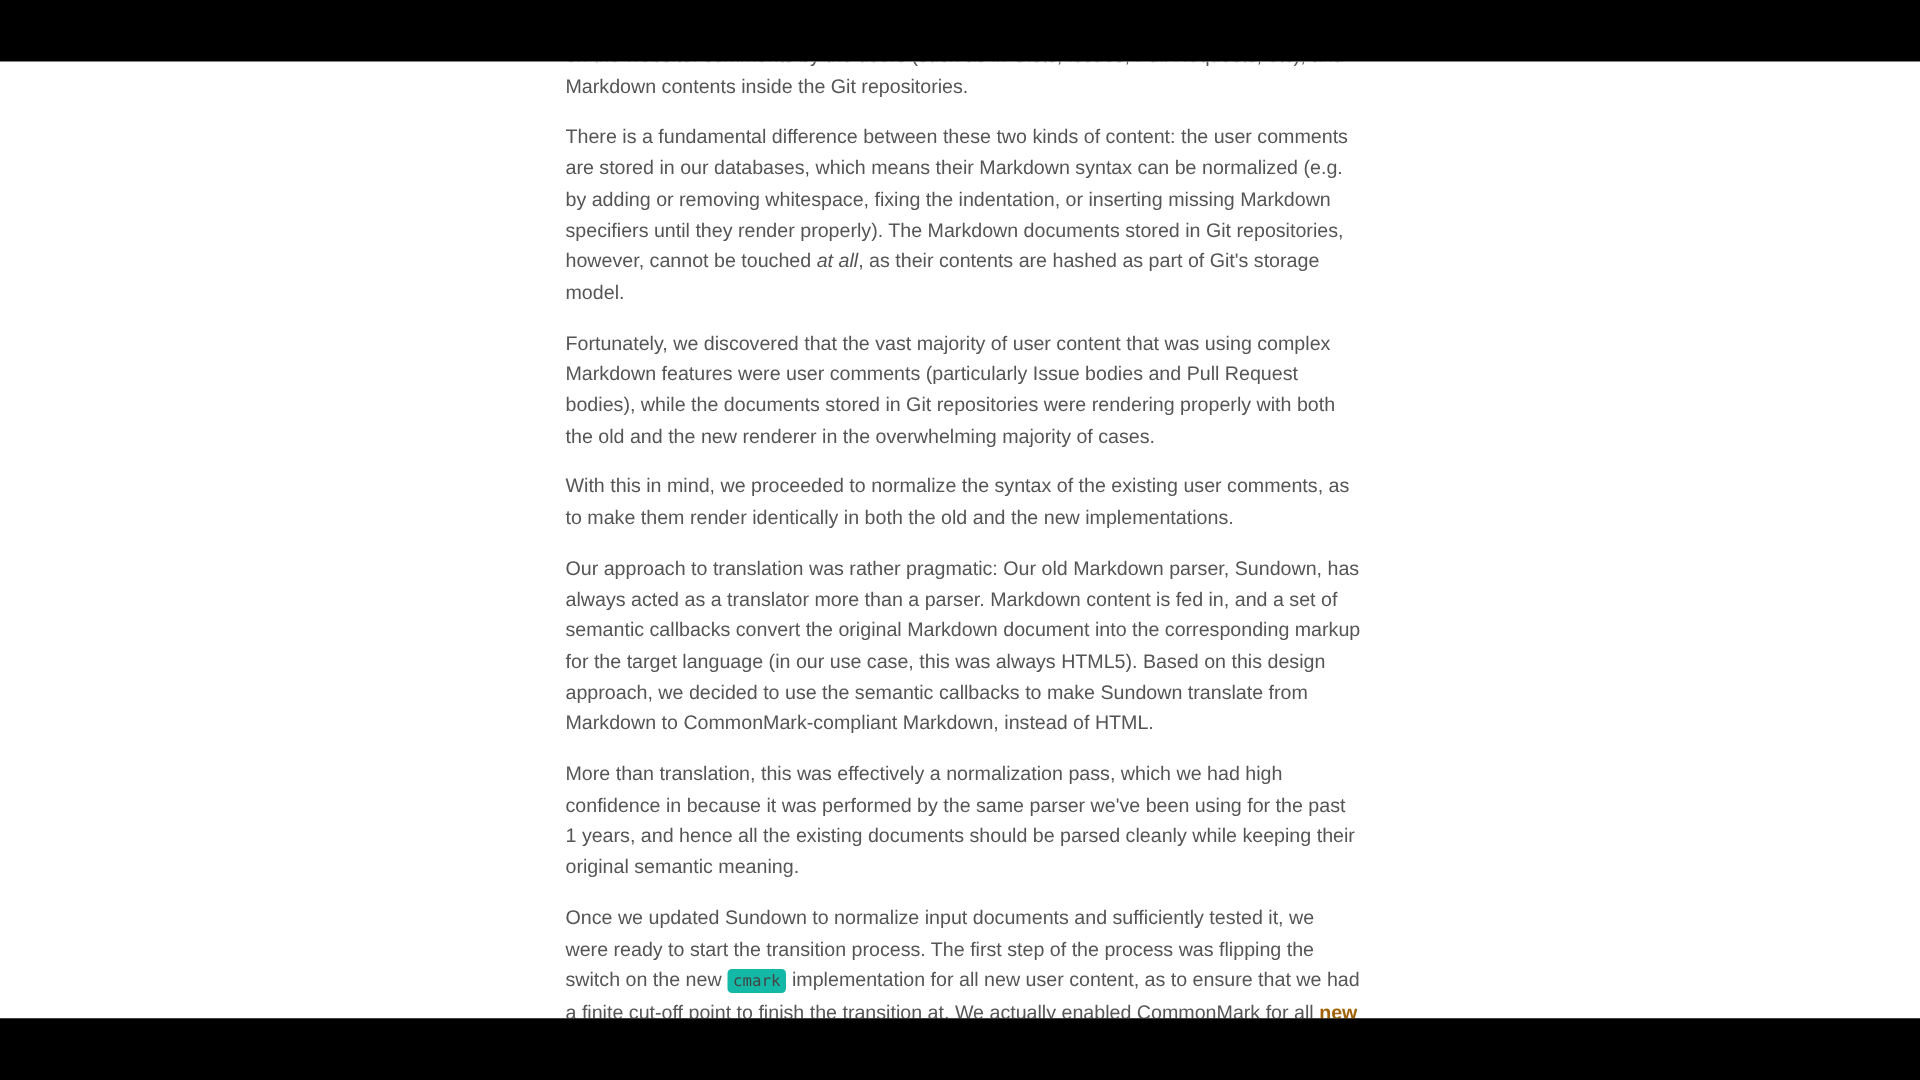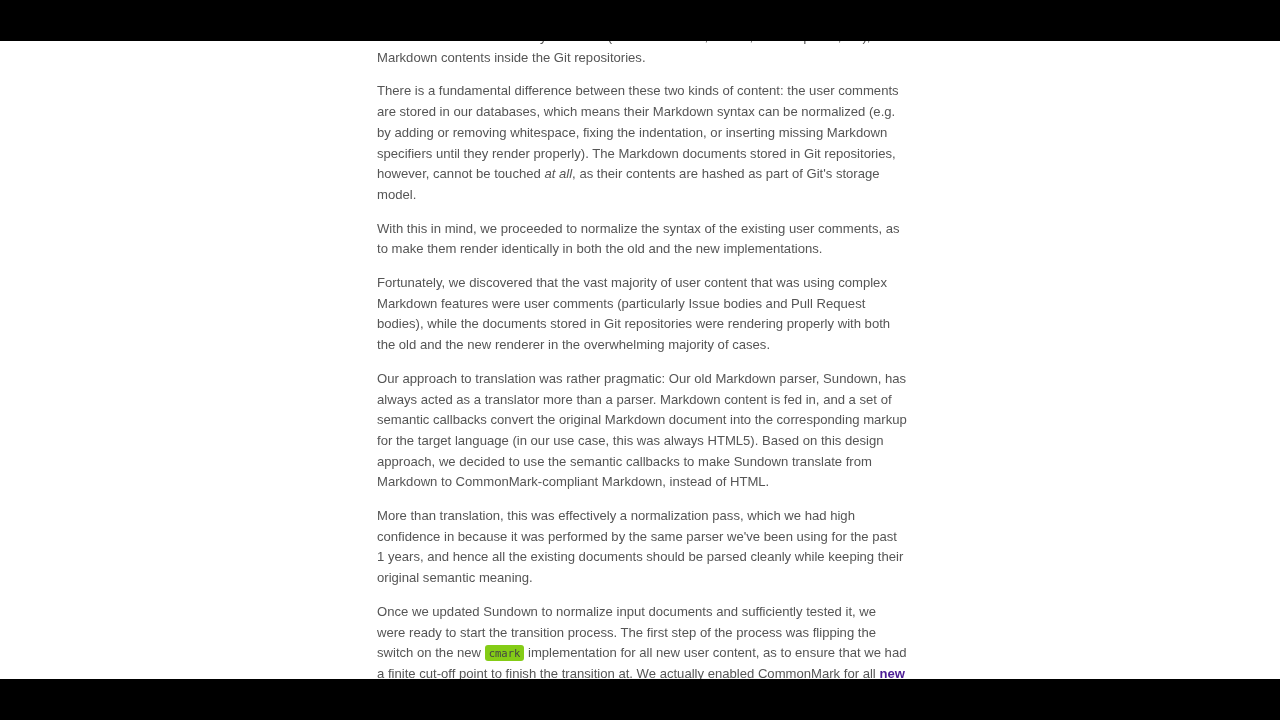--- a/index.html
+++ b/index.html
@@ -34,43 +34,43 @@
       width: 530px;
       font-family: "Liberation Sans", sans-serif;
       font-size: 13.1px;
       line-height: 20.7px;
       color: #555555;
     }
     .article p {
       margin: 0 0 13px 0;
     }
     .article em { }
-    .article strong { font-weight: bold; color: #4c1d95; }
+    .article strong { font-weight: bold; color: #a16207; }
     .article code {
       font-family: "DejaVu Sans Mono", monospace;
       font-size: 10.5px;
-      background: #84cc16;
+      background: #14b8a6;
       color: #444;
       padding: 2px 4px;
       border-radius: 3px;
     }
   </style>
 </head>
 <body>
 
 <div class="bar-top"></div>
 
 <div class="viewport">
   <div class="article">
     <p>
       <span>on the website: comments by the users (such as in Gists, Issues, Pull Requests, etc), and</span>
       <span>Markdown contents inside the Git repositories.</span>
     </p>
     <p><span>There is a fundamental difference between these two kinds of content: the user comments are stored in our databases, which means their Markdown syntax can be normalized (e.g. by adding or removing whitespace, fixing the indentation, or inserting missing Markdown specifiers until they render properly). The Markdown documents stored in Git repositories, however, cannot be touched </span><em>at all</em><span>, as their contents are hashed as part of Git's storage model.</span></p>
+    <p>Fortunately, we discovered that the vast majority of user content that was using complex Markdown features were user comments (particularly Issue bodies and Pull Request bodies), while the documents stored in Git repositories were rendering properly with both the old and the new renderer in the overwhelming majority of cases.</p>
     <p>With this in mind, we proceeded to normalize the syntax of the existing user comments, as to make them render identically in both the old and the new implementations.</p>
-    <p>Fortunately, we discovered that the vast majority of user content that was using complex Markdown features were user comments (particularly Issue bodies and Pull Request bodies), while the documents stored in Git repositories were rendering properly with both the old and the new renderer in the overwhelming majority of cases.</p>
     <p>Our approach to translation was rather pragmatic: Our old Markdown parser, Sundown, has always acted as a translator more than a parser. Markdown content is fed in, and a set of semantic callbacks convert the original Markdown document into the corresponding markup for the target language (in our use case, this was always HTML5). Based on this design approach, we decided to use the semantic callbacks to make Sundown translate from Markdown to CommonMark-compliant Markdown, instead of HTML.</p>
     <p>More than translation, this was effectively a normalization pass, which we had high confidence in because it was performed by the same parser we've been using for the past 1 years, and hence all the existing documents should be parsed cleanly while keeping their original semantic meaning.</p>
     <p><span>Once we updated Sundown to normalize input documents and sufficiently tested it, we were ready to start the transition process. The first step of the process was flipping the switch on the new </span><code>cmark</code><span> implementation for all new user content, as to ensure that we had a finite cut-off point to finish the transition at. We actually enabled CommonMark for all </span><strong>new</strong></p>
   </div>
 </div>
 
 <div class="bar-bottom"></div>
 
 </body></html>

